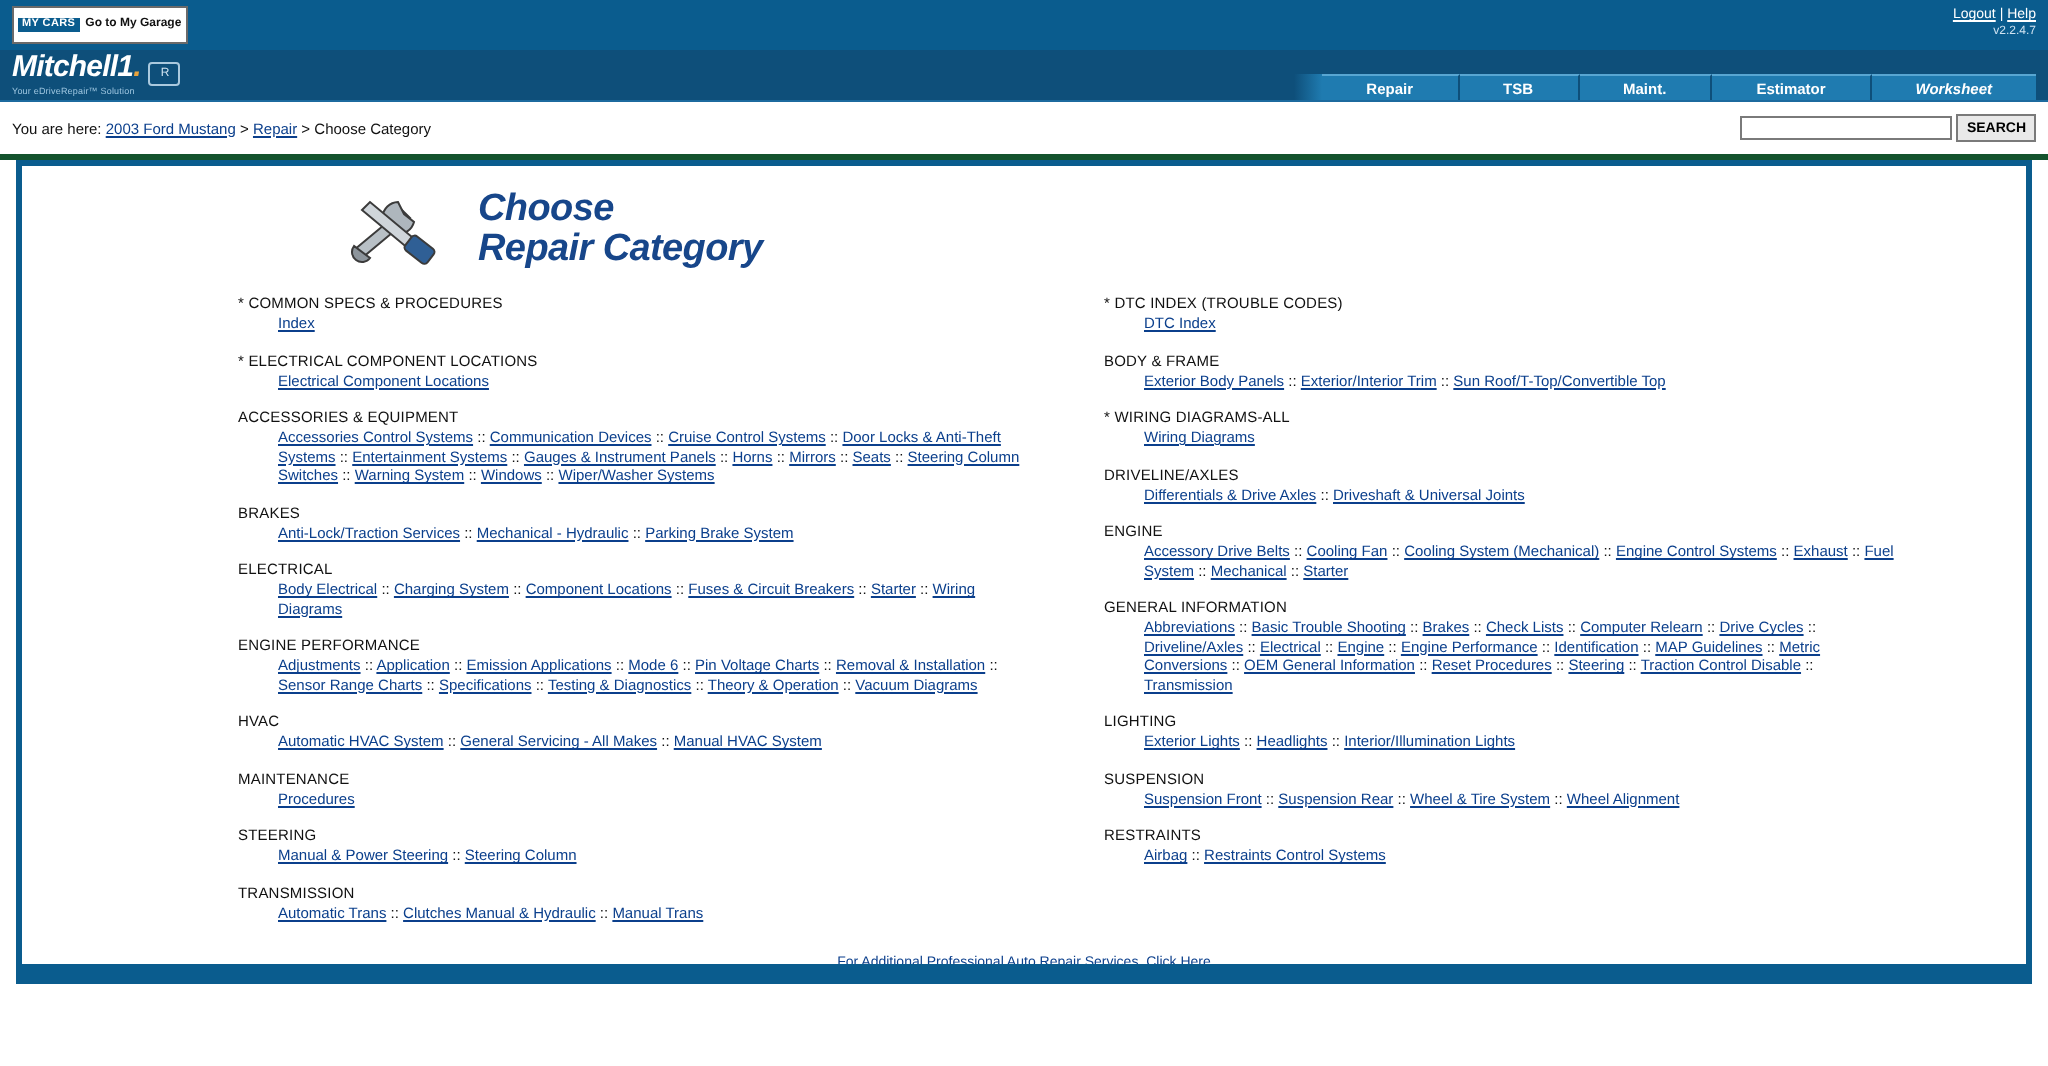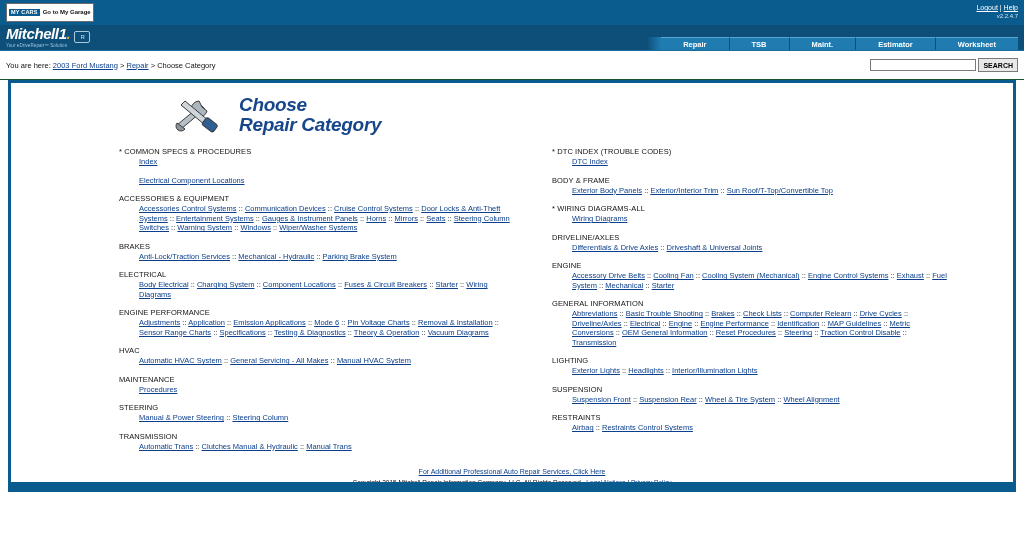--- a/index.html
+++ b/index.html
@@ -114,31 +114,31 @@
     font-size: 7.5px;
     font-weight: bold;
     padding: 0 22px;
     display: flex;
     align-items: center;
     justify-content: center;
     border-right: 1px solid #0e4f7a;
     border-top: 1px solid #58a6d2;
     cursor: pointer;
   }
-  .navtab:last-child { border-right: none; }
+  .navtab:last-child { border-right: none; font-style: italic; }
 
   
   .crumbrow {
     height: 29px;
     background: #ffffff;
     display: flex;
     align-items: center;
     justify-content: space-between;
     padding: 0 6px;
-    border-bottom: 1px solid #14532d;
+    border-bottom: 3px solid #14532d;
   }
   .crumb {
     font-size: 7.5px;
     color: #111;
   }
   .crumb a { color: #0b3f8c; }
   .crumb .sep { color: #111; }
   .searchbox { display: flex; align-items: center; }
   .searchbox input {
     width: 106px; height: 12px;
@@ -307,20 +307,21 @@
       </div>
     </div>
 
     <div class="cols">
       <div class="col left">
           <div class="group">
             <div class="group-title">* COMMON SPECS &amp; PROCEDURES</div>
             <div class="links"><a href="#">Index</a></div>
           </div>
           <div class="group">
+            <div class="group-title">* ELECTRICAL COMPONENT LOCATIONS</div>
             <div class="links"><a href="#">Electrical Component Locations</a></div>
           </div>
           <div class="group">
             <div class="group-title">ACCESSORIES &amp; EQUIPMENT</div>
             <div class="links"><a href="#">Accessories Control Systems</a><span class="dsep"> :: </span><a href="#">Communication Devices</a><span class="dsep"> :: </span><a href="#">Cruise Control Systems</a><span class="dsep"> :: </span><a href="#">Door Locks &amp; Anti-Theft Systems</a><span class="dsep"> :: </span><a href="#">Entertainment Systems</a><span class="dsep"> :: </span><a href="#">Gauges &amp; Instrument Panels</a><span class="dsep"> :: </span><a href="#">Horns</a><span class="dsep"> :: </span><a href="#">Mirrors</a><span class="dsep"> :: </span><a href="#">Seats</a><span class="dsep"> :: </span><a href="#">Steering Column Switches</a><span class="dsep"> :: </span><a href="#">Warning System</a><span class="dsep"> :: </span><a href="#">Windows</a><span class="dsep"> :: </span><a href="#">Wiper/Washer Systems</a></div>
           </div>
           <div class="group">
             <div class="group-title">BRAKES</div>
             <div class="links"><a href="#">Anti-Lock/Traction Services</a><span class="dsep"> :: </span><a href="#">Mechanical - Hydraulic</a><span class="dsep"> :: </span><a href="#">Parking Brake System</a></div>
           </div>

